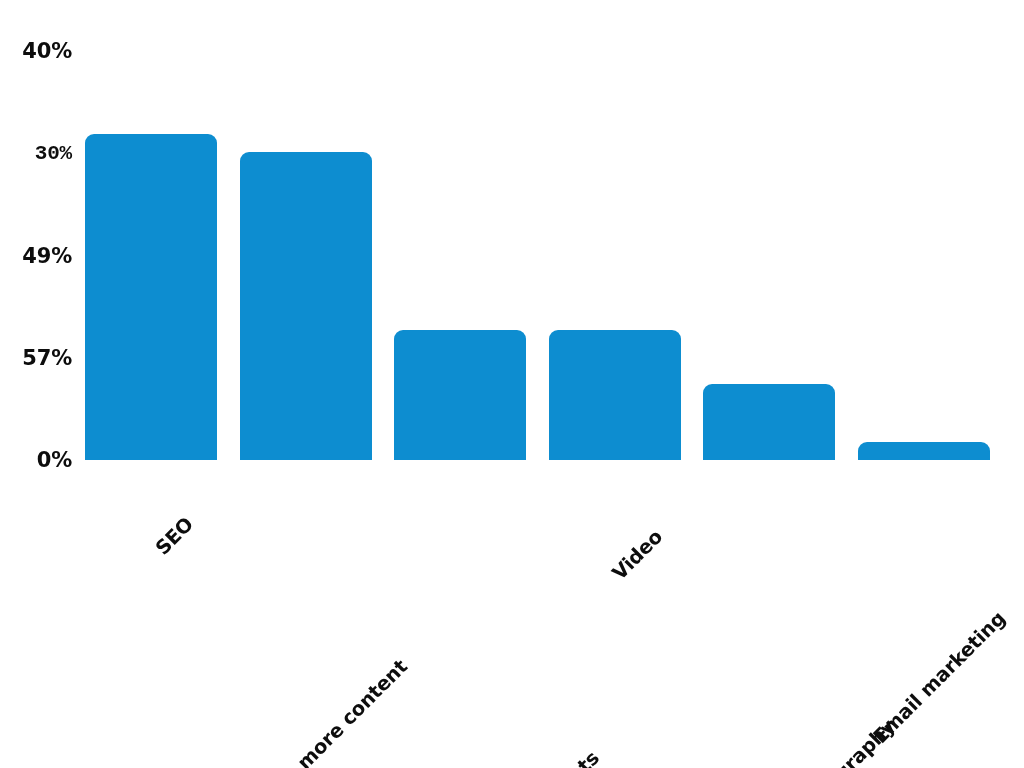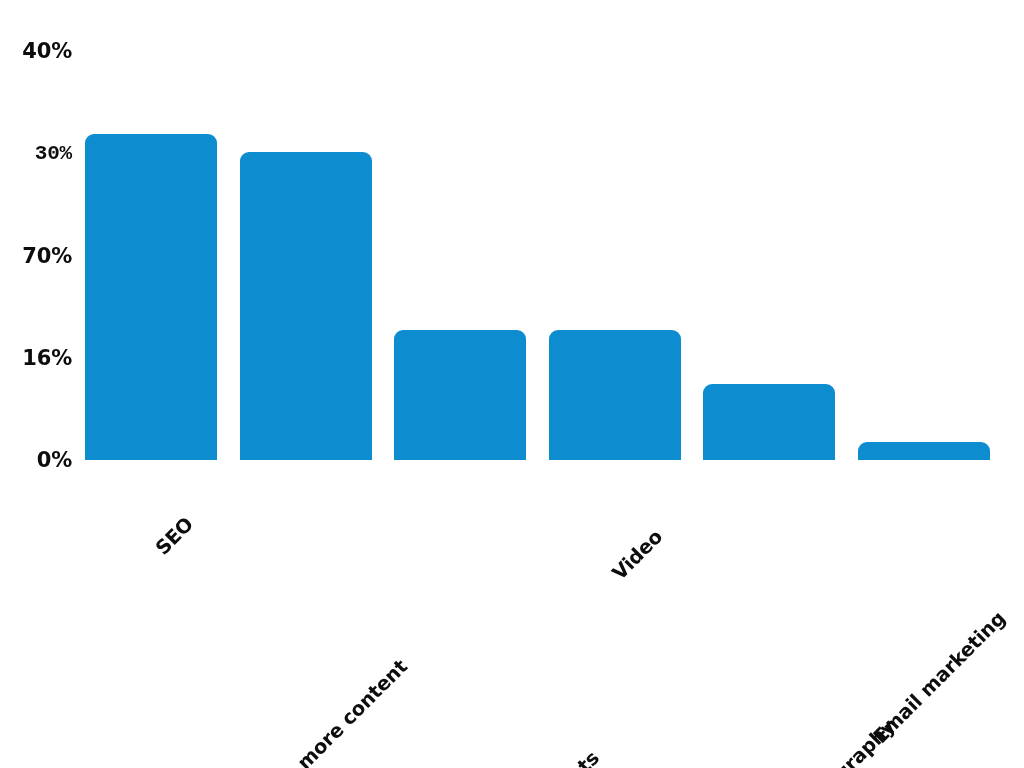--- a/index.html
+++ b/index.html
@@ -68,22 +68,22 @@
   }
 </style>
 </head>
 <body>
 
 <div id="chart-root">
 
   <div class="y-axis">
       <div class="y-tick-label" style="top: 41px;">40%</div>
       <div class="y-tick-label" style="top: 143.25px; font-family: Liberation Mono, monospace;">30%</div>
-      <div class="y-tick-label" style="top: 245.5px;">70%</div>
-      <div class="y-tick-label" style="top: 347.75px;">16%</div>
+      <div class="y-tick-label" style="top: 245.5px;">49%</div>
+      <div class="y-tick-label" style="top: 347.75px;">57%</div>
       <div class="y-tick-label" style="top: 450px;">0%</div>
     </div>
 
   <div class="plot-area">
       <div class="bar" style="left: 85px; width: 132.097px; top: 123.823px; height: 326.177px; background: rgb(13, 141, 208); border-top-left-radius: 9px; border-top-right-radius: 9px;"></div>
       <div class="x-label" style="left: 169.049px; top: 472px; transform: rotate(-45deg) translateX(-100%); color: rgb(13, 13, 13);">SEO</div>
       <div class="bar" style="left: 239.5px; width: 132.097px; top: 142.227px; height: 307.772px; background: rgb(13, 141, 208); border-top-left-radius: 9px; border-top-right-radius: 9px;"></div>
       <div class="x-label" style="left: 323.549px; top: 472px; transform: rotate(-45deg) translateX(-100%); color: rgb(13, 13, 13);">Creating more content</div>
       <div class="bar" style="left: 394px; width: 132.097px; top: 320.142px; height: 129.857px; background: rgb(13, 141, 208); border-top-left-radius: 9px; border-top-right-radius: 9px;"></div>
       <div class="x-label" style="left: 478.049px; top: 472px; transform: rotate(-45deg) translateX(-100%); color: rgb(13, 13, 13);">Growing my social media accounts</div>

